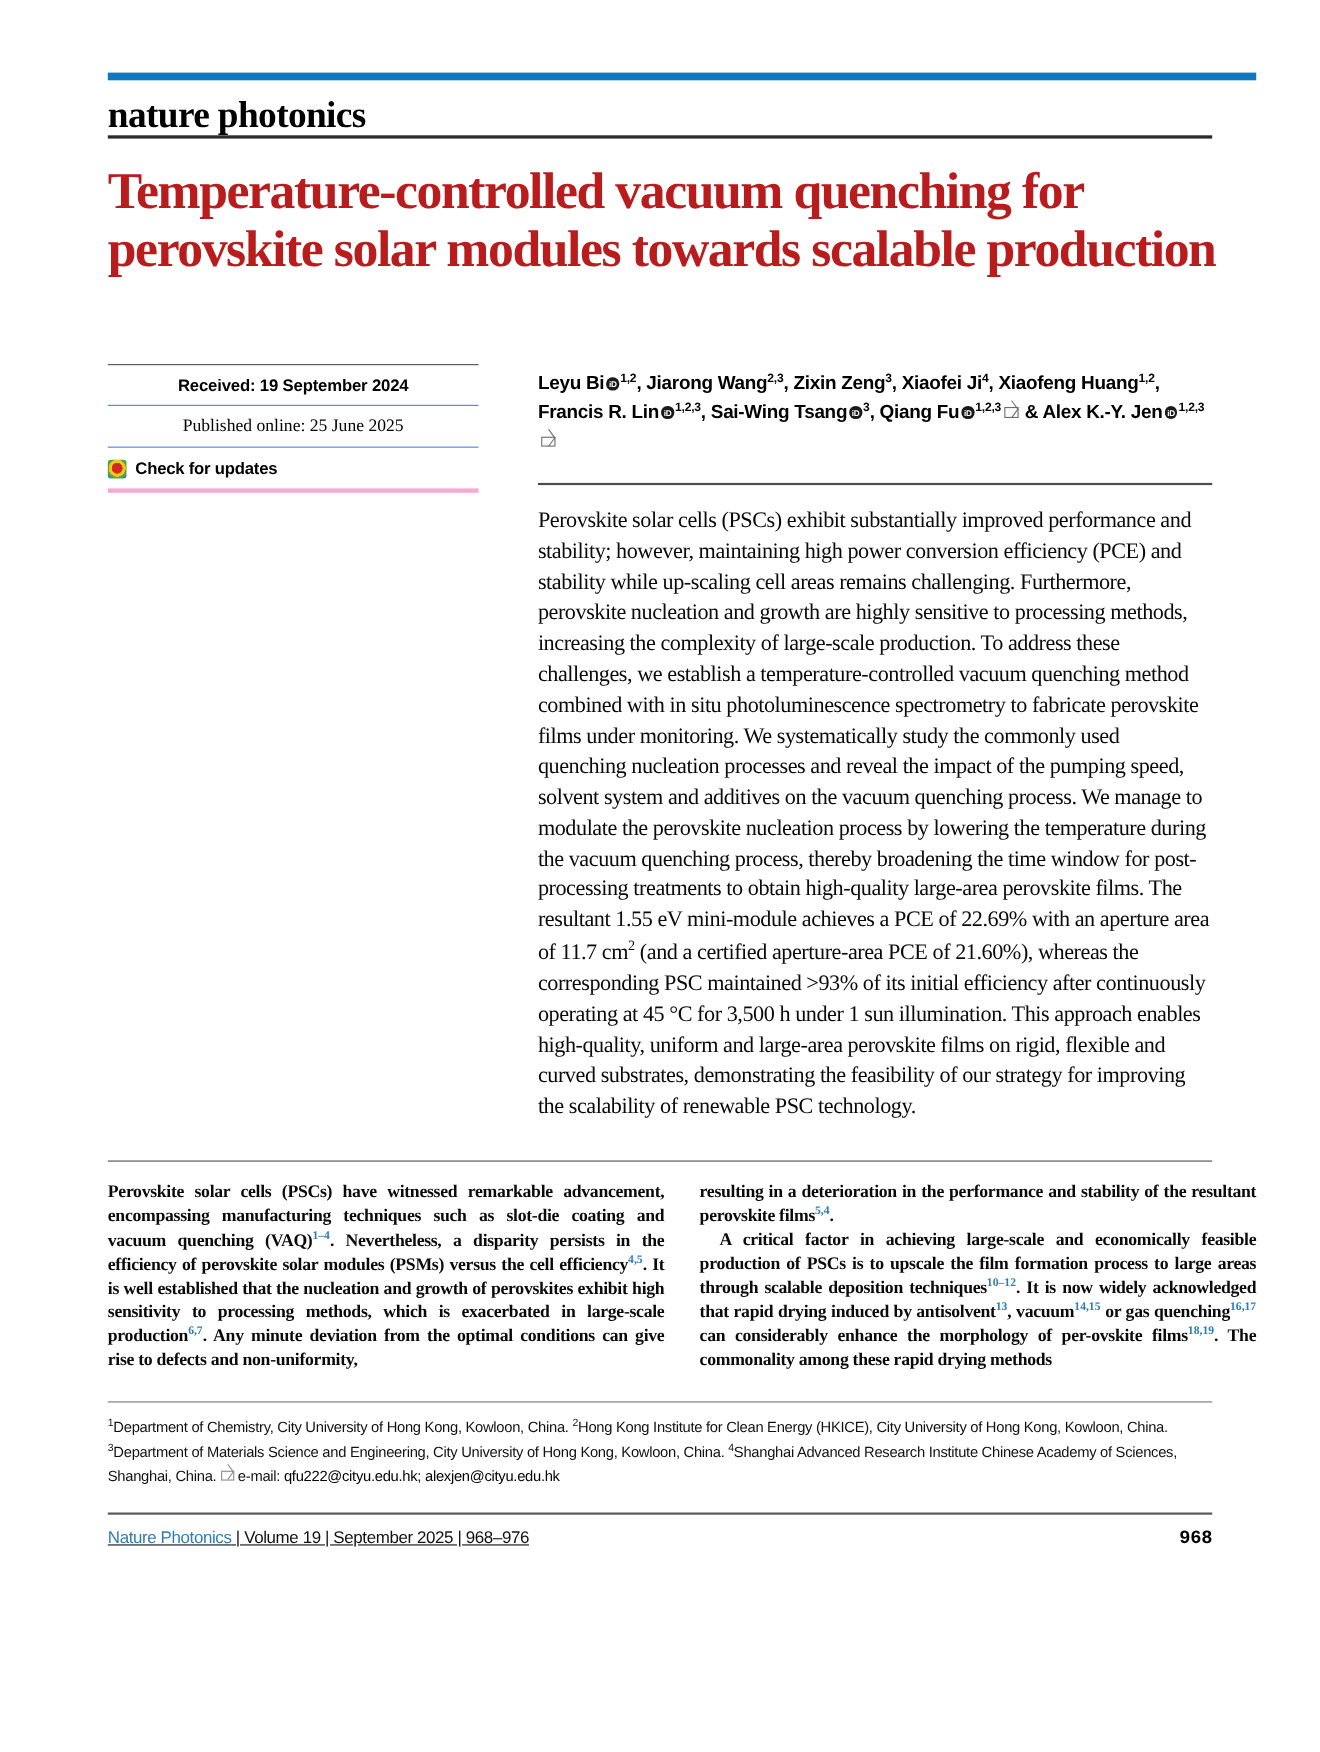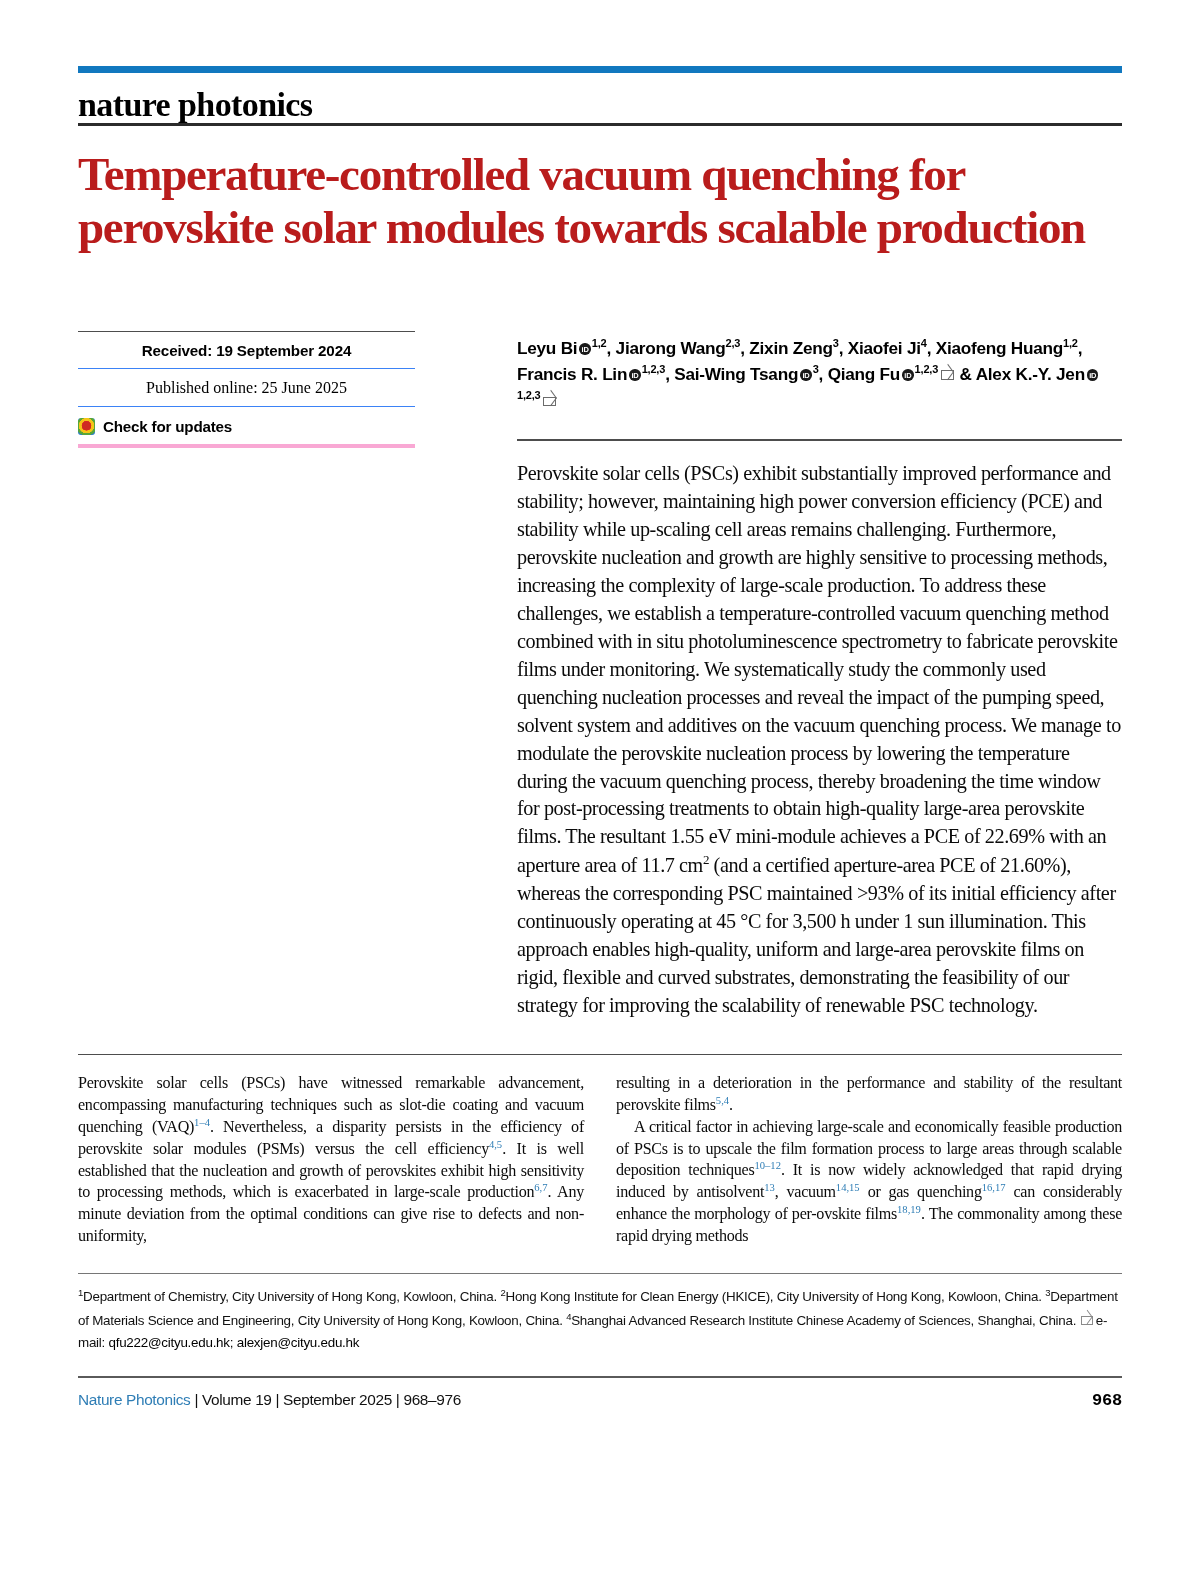--- a/index.html
+++ b/index.html
@@ -14,21 +14,21 @@
     color: #000000;
     position: relative;
     overflow: hidden;
   }
   .page {
     position: absolute;
     left: 0; top: 0;
     width: 1200px;
     height: 1593px;
     box-sizing: border-box;
-    padding: 0 78px;
+    padding: 0 98px;
   }
 
   
   .blue-bar {
     height: 7px;
     background: #1178bf;
     margin-top: 66px;
     width: 1044px;
   }
   .masthead {
@@ -131,21 +131,20 @@
   }
   .check-updates .cfu-text {
     font-size: 15.2px;
     font-weight: bold;
     letter-spacing: -0.2px;
   }
 
   .abstract-col {
     flex: 1 1 auto;
     width: 653px;
-    margin-left: 48px;
   }
   .authors {
     font-size: 17.2px;
     font-weight: bold;
     line-height: 1.52;
     letter-spacing: -0.25px;
     padding-top: 4px;
   }
   .authors sup {
     font-size: 11px;
@@ -222,21 +221,21 @@
   .body-col {
     width: 506px;
     flex: 0 0 506px;
     font-family: "Liberation Serif", serif;
     font-size: 16.1px;
     line-height: 1.345;
     text-align: justify;
     letter-spacing: -0.27px;
     color: #0a0a0a;
   }
-  .body-col p { margin: 0; }
+  .body-col p { margin: 0; font-weight: bold; }
   .body-col p + p { text-indent: 18px; }
   .ref {
     color: #2e7db5;
     font-size: 10.6px;
     vertical-align: super;
     letter-spacing: 0;
   }
 
   
   .affil-rule {
@@ -282,20 +281,21 @@
   .footer-row {
     display: flex;
     align-items: baseline;
     justify-content: space-between;
     margin-top: 13px;
   }
   .footer-cite {
     font-size: 15.4px;
     letter-spacing: -0.35px;
     color: #111;
+    text-decoration: underline;
   }
   .footer-cite .jn { color: #2e7db5; }
   .page-num {
     font-size: 17px;
     font-weight: bold;
     letter-spacing: -0.2px;
     font-family: Liberation Mono, monospace;
   }
 </style>
 </head>

